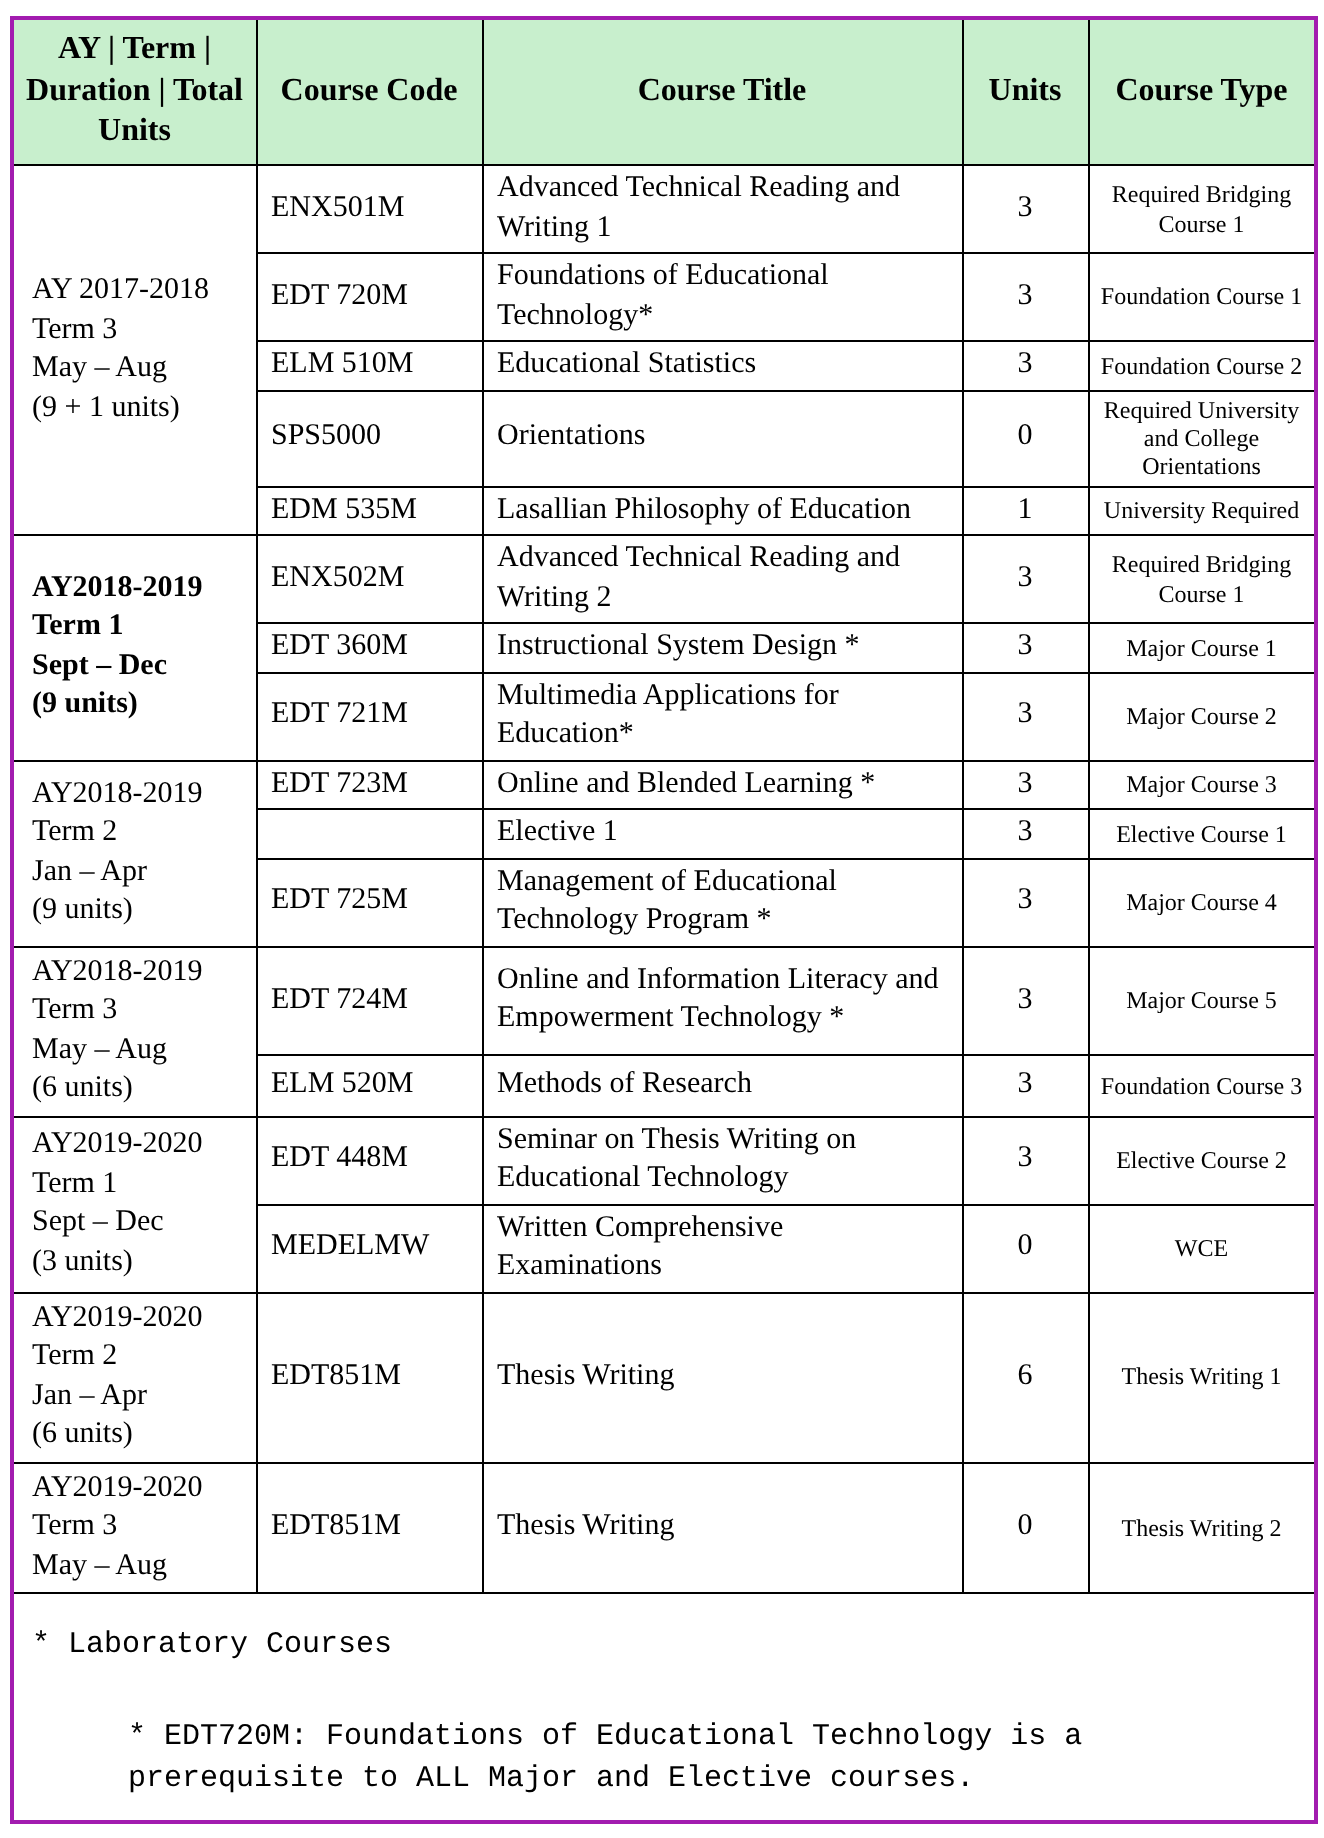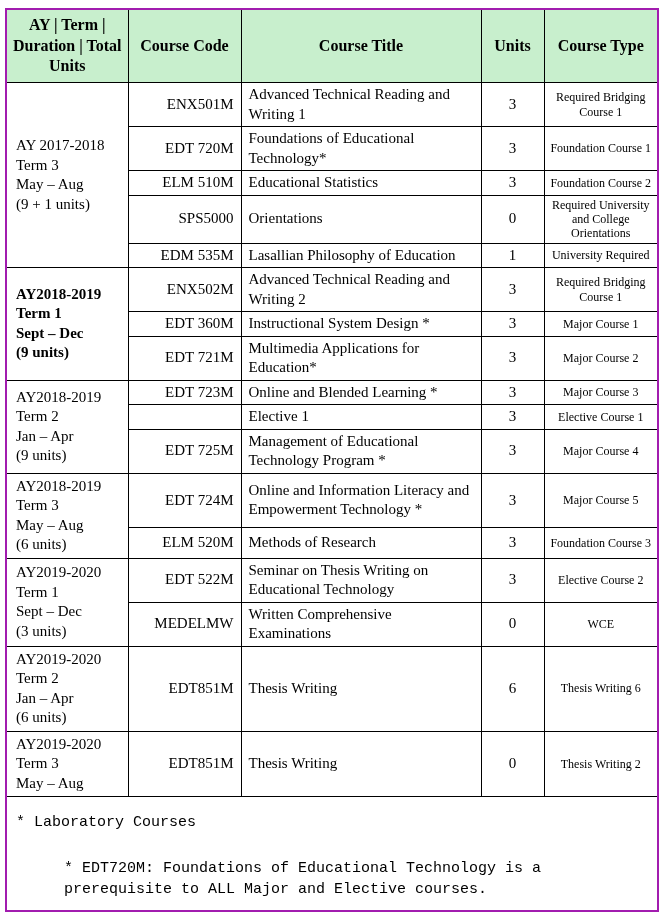--- a/index.html
+++ b/index.html
@@ -46,21 +46,21 @@
     font-size: 15px;
     line-height: 1.3;
     padding: 2px 7px;
   }
   td.term-cell {
     white-space: pre-line;
     padding: 3px 4px 3px 9px;
     vertical-align: middle;
   }
   td.term-cell.bold { font-weight: bold; }
-  td.code-cell  { text-align: right; margin-top: 40px; }
+  td.code-cell  { text-align: left; margin-top: 40px; }
   td.title-cell { text-align: left; }
   td.units-cell { text-align: center; }
   td.type-cell  {
     text-align: center;
     font-size: 12px;
     line-height: 1.2;
     padding: 2px 3px;
   }
   tfoot td.footnotes-cell {
     padding: 16px 9px 10px 9px;
@@ -186,40 +186,40 @@
           <td class="code-cell">ELM 520M</td>
           <td class="title-cell">Methods of Research</td>
           <td class="units-cell">3</td>
           <td class="type-cell">Foundation Course 3</td>
         </tr>
         <tr>
           <td class="term-cell" rowspan="2">AY2019-2020
 Term 1
 Sept – Dec
 (3 units)</td>
-          <td class="code-cell">EDT 522M</td>
+          <td class="code-cell">EDT 448M</td>
           <td class="title-cell">Seminar on Thesis Writing on Educational Technology</td>
           <td class="units-cell">3</td>
           <td class="type-cell">Elective Course 2</td>
         </tr>
         <tr>
           <td class="code-cell">MEDELMW</td>
           <td class="title-cell">Written Comprehensive Examinations</td>
           <td class="units-cell">0</td>
           <td class="type-cell">WCE</td>
         </tr>
         <tr>
           <td class="term-cell" rowspan="1">AY2019-2020
 Term 2
 Jan – Apr
 (6 units)</td>
           <td class="code-cell">EDT851M</td>
           <td class="title-cell">Thesis Writing</td>
           <td class="units-cell">6</td>
-          <td class="type-cell">Thesis Writing 6</td>
+          <td class="type-cell">Thesis Writing 1</td>
         </tr>
         <tr>
           <td class="term-cell" rowspan="1">AY2019-2020
 Term 3
 May – Aug</td>
           <td class="code-cell">EDT851M</td>
           <td class="title-cell">Thesis Writing</td>
           <td class="units-cell">0</td>
           <td class="type-cell">Thesis Writing 2</td>
         </tr>

